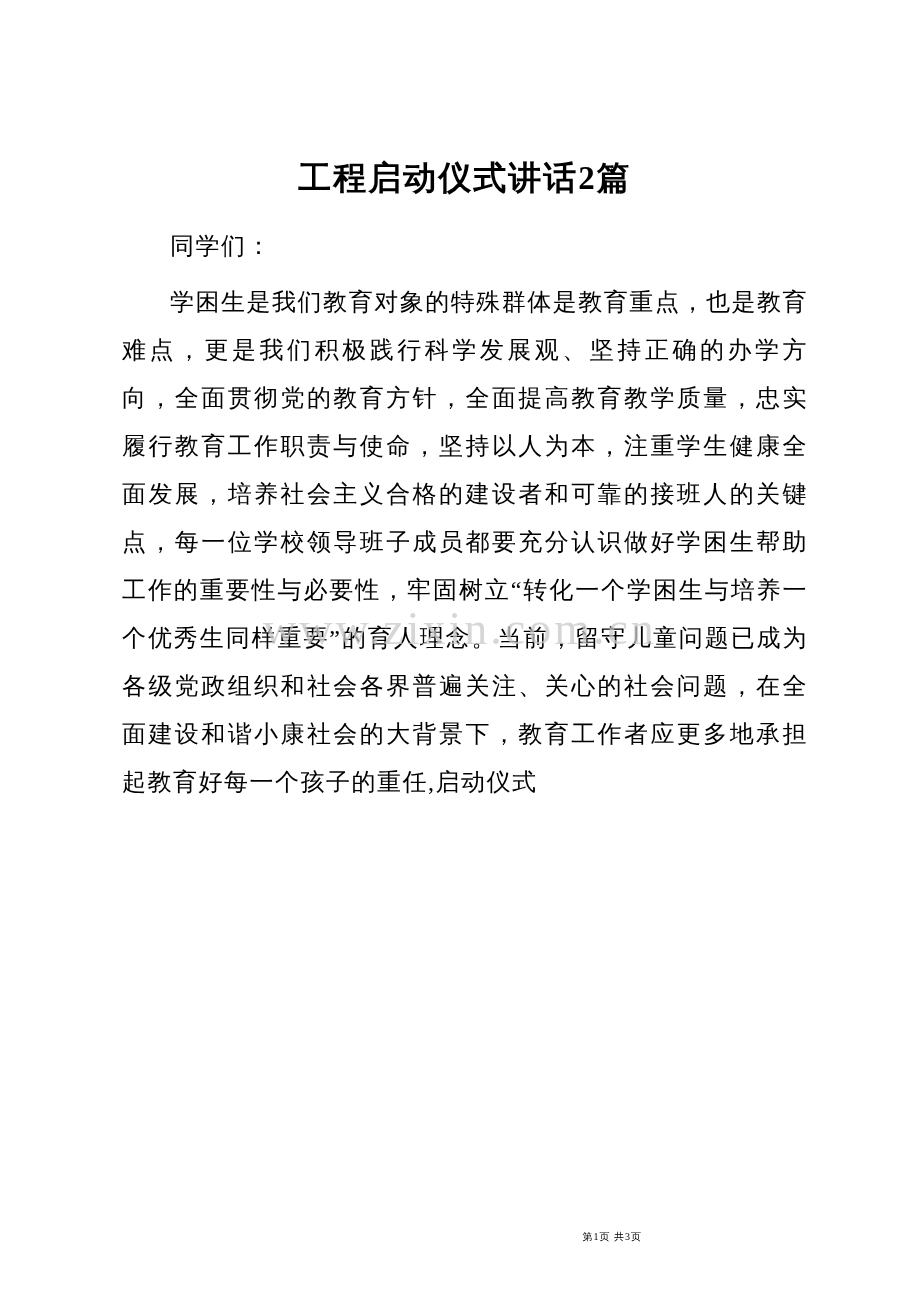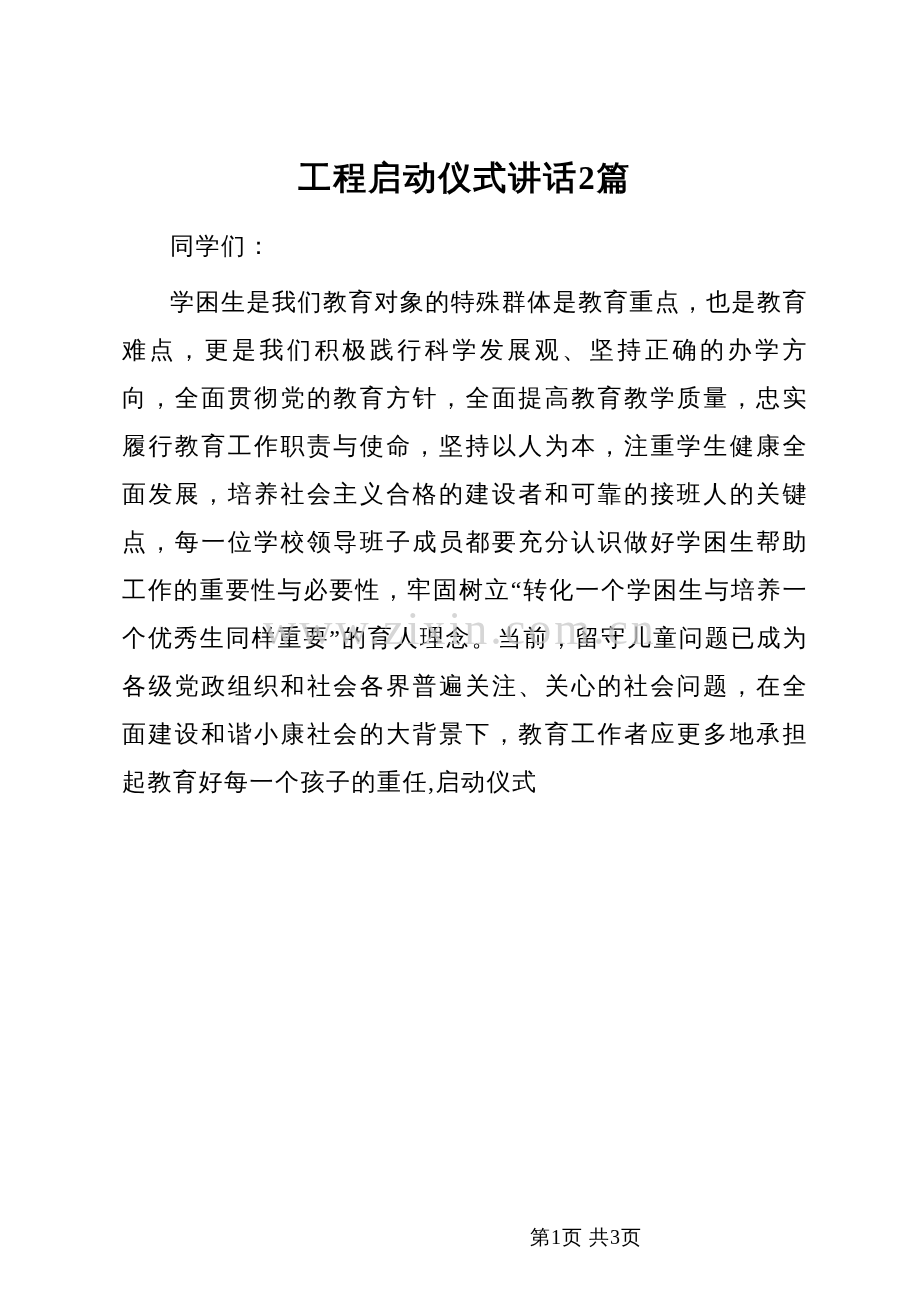--- a/index.html
+++ b/index.html
@@ -55,21 +55,21 @@
       letter-spacing: 3px;
       pointer-events: none;
       font-family: Liberation Serif, serif;
       white-space: nowrap;
       z-index: 5;
     }
     .footer {
       position: absolute;
       top: 1227px;
       right: 278px;
-      font-size: 20px;
+      font-size: 10px;
       letter-spacing: 1px;
       line-height: 20px;
     }
   </style>
 </head>
 <body>
 
 <div class="page">
 
   <div class="watermark">www.zixin.com.cn</div>

